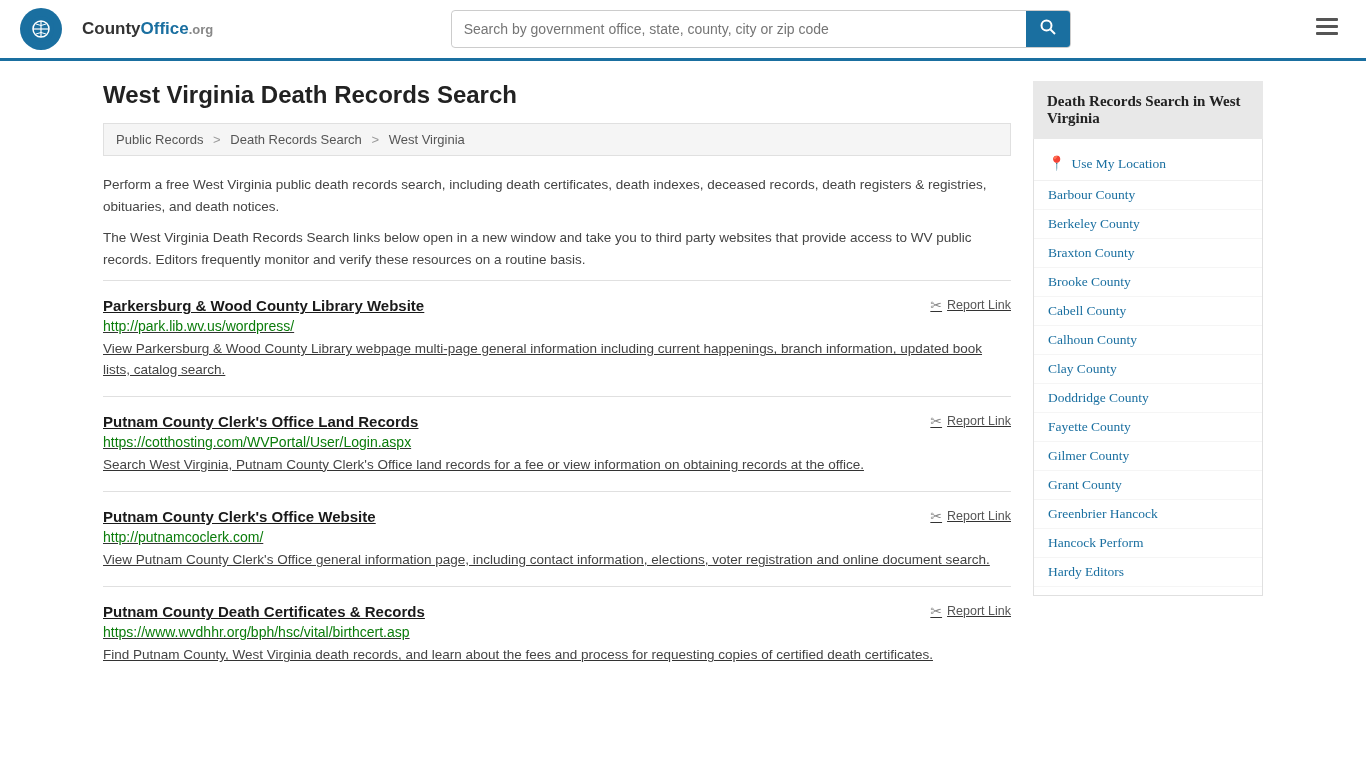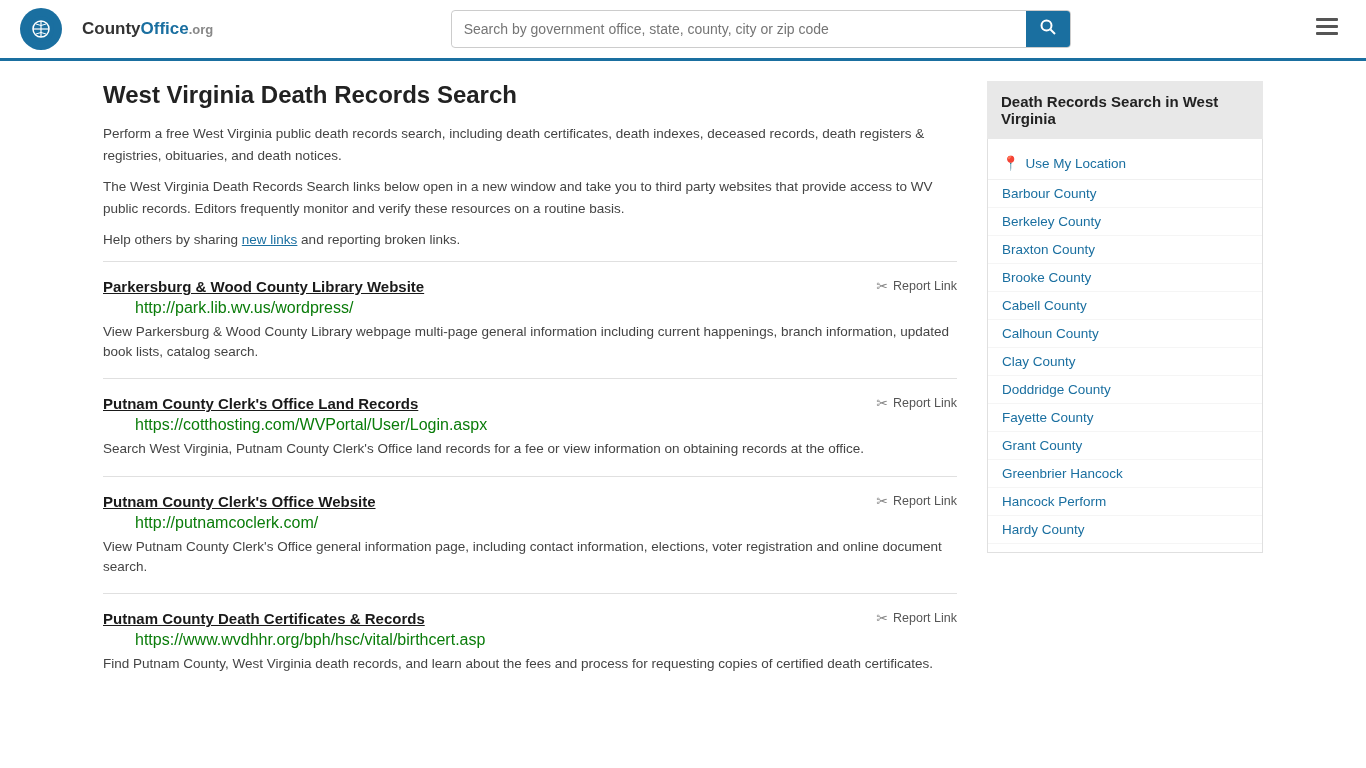--- a/index.html
+++ b/index.html
@@ -64,28 +64,29 @@
       color: #555;
       padding: 4px 8px;
     }
 
     
     .main-container {
       max-width: 1200px;
       margin: 0 auto;
       padding: 20px 20px;
       display: flex;
-      gap: 30px;
+      gap: 22px;
     }
     .content-area {
       flex: 1;
     }
     .sidebar {
-      width: 276px;
+      width: 230px;
       flex-shrink: 0;
+      font-family: Liberation Serif, serif;
     }
 
     
     .page-title {
       font-size: 24px;
       font-weight: bold;
       color: #222;
       margin-bottom: 14px;
     }
 
@@ -113,20 +114,21 @@
     }
     .description a {
       color: #1a6fa0;
       text-decoration: underline;
     }
 
     
     .result-item {
       border-top: 1px solid #e0e0e0;
       padding: 16px 0;
+      text-decoration: underline;
     }
     .result-header {
       display: flex;
       align-items: flex-start;
       justify-content: space-between;
       margin-bottom: 4px;
     }
     .result-title {
       font-size: 15px;
       font-weight: bold;
@@ -143,23 +145,22 @@
       cursor: pointer;
       white-space: nowrap;
       flex-shrink: 0;
     }
     .report-icon {
       font-size: 14px;
       color: #888;
     }
     .result-url {
       color: #0a7c0a;
-      font-size: 16px;
+      font-size: 14px;
       margin-bottom: 5px;
-      margin-left: 32px;
     }
     .result-desc {
       font-size: 13.5px;
       color: #444;
       line-height: 1.5;
     }
 
     
     .sidebar-header {
       background: #e8e8e8;
@@ -233,27 +234,31 @@
     </svg>
   </button>
 </div>
 
 <div class="main-container">
 
   <div class="content-area">
 
     <h1 class="page-title">West Virginia Death Records Search</h1>
 
+    <div class="breadcrumb">
+      <a>Public Records</a>
+      <span class="sep">&gt;</span>
+      <a>Death Records Search</a>
+      <span class="sep">&gt;</span>
+      <span>West Virginia</span>
+    </div>
 
     <div class="description">
       <p>Perform a free West Virginia public death records search, including death certificates, death indexes, deceased records, death registers &amp; registries, obituaries, and death notices.</p>
       <p>The West Virginia Death Records Search links below open in a new window and take you to third party websites that provide access to WV public records. Editors frequently monitor and verify these resources on a routine basis.</p>
-      <p>
-        Help others by sharing <a>new links</a> and reporting broken links.
-      </p>
     </div>
 
     <div>
 
       <div class="result-item">
         <div class="result-header">
           <span class="result-title">Parkersburg &amp; Wood County Library Website</span>
           <span class="report-link">
             <span class="report-icon">✂</span>
             <span>Report Link</span>
@@ -311,20 +316,21 @@
       </div>
       <a class="sidebar-link">Barbour County</a>
       <a class="sidebar-link">Berkeley County</a>
       <a class="sidebar-link">Braxton County</a>
       <a class="sidebar-link">Brooke County</a>
       <a class="sidebar-link">Cabell County</a>
       <a class="sidebar-link">Calhoun County</a>
       <a class="sidebar-link">Clay County</a>
       <a class="sidebar-link">Doddridge County</a>
       <a class="sidebar-link">Fayette County</a>
+      <a class="sidebar-link">Gilmer County</a>
       <a class="sidebar-link">Grant County</a>
       <a class="sidebar-link">Greenbrier Hancock</a>
       <a class="sidebar-link">Hancock Perform</a>
-      <a class="sidebar-link">Hardy County</a>
+      <a class="sidebar-link">Hardy Editors</a>
     </div>
   </div>
 
 </div>
 
 </body></html>

